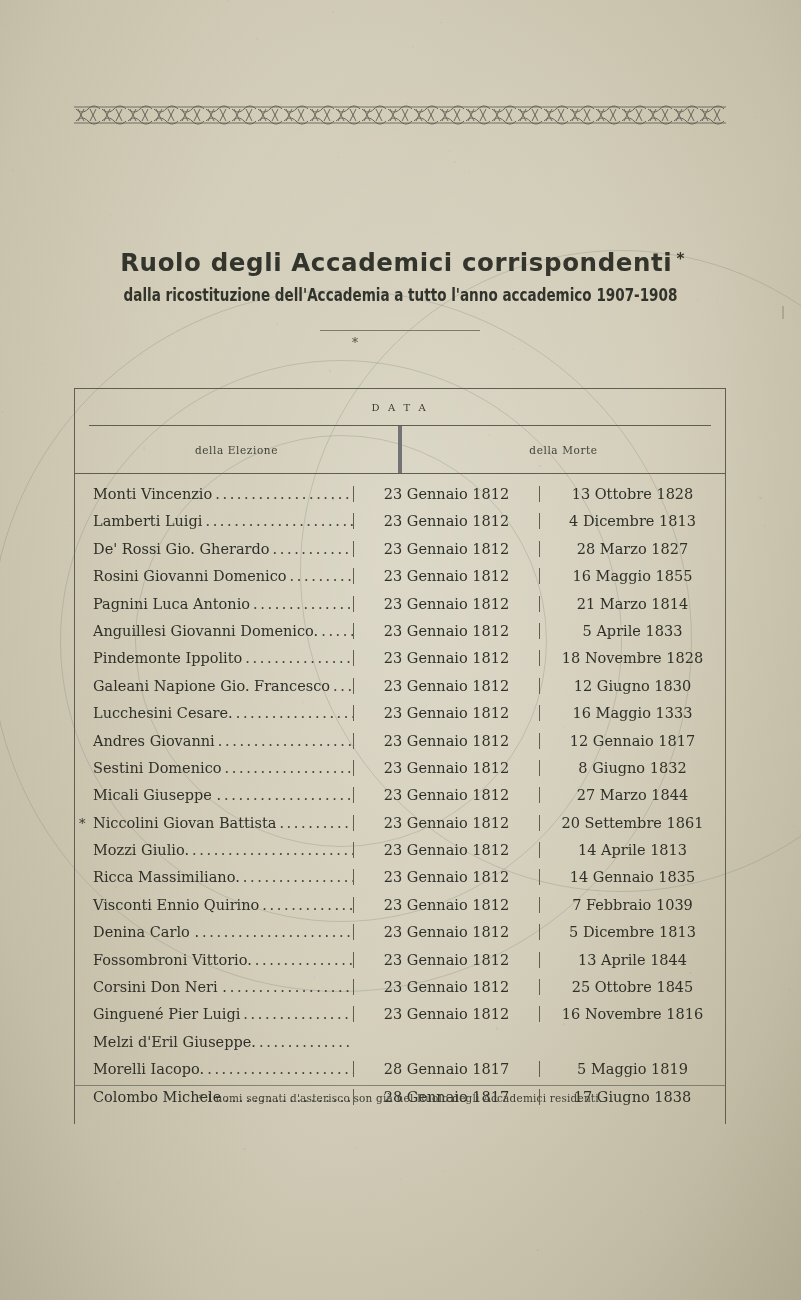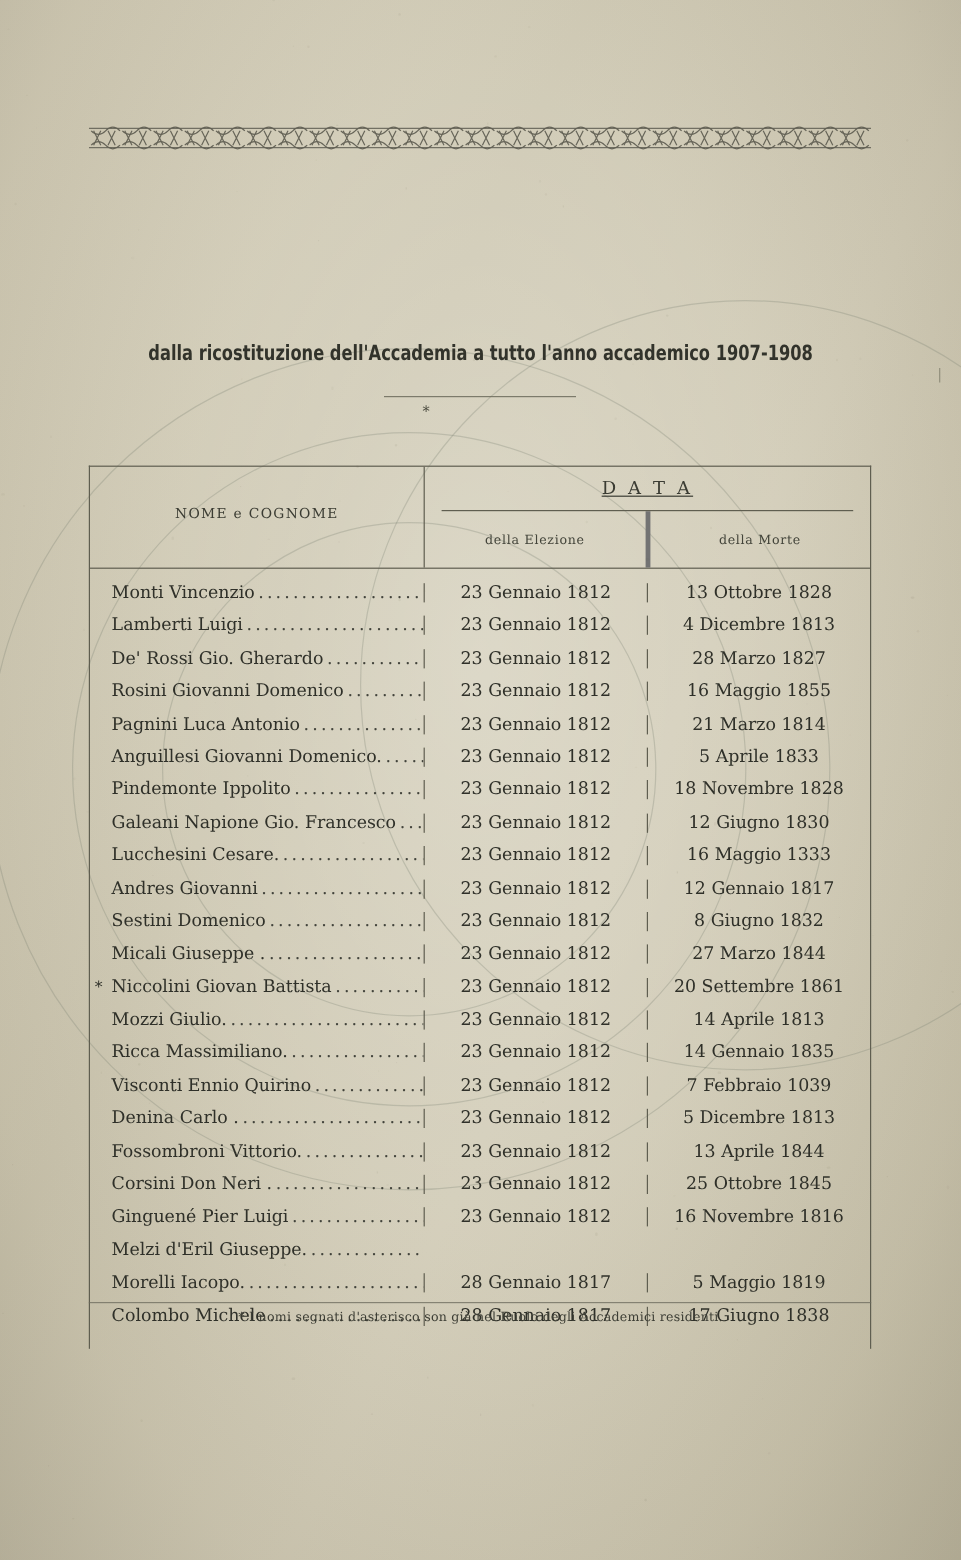--- a/index.html
+++ b/index.html
@@ -128,24 +128,23 @@
   .hdr-data {
     flex: 1;
     display: flex;
     flex-direction: column;
   }
   .hdr-data-top {
     height: 36px;
     display: flex;
     align-items: center;
     justify-content: center;
-    font-size: 15px;
+    font-size: 10px;
     letter-spacing: 2.6px;
     color: #3b3c33;
-    text-decoration: underline;
   }
   .hdr-data-rule {
     margin: 0 14px;
     border-top: 1px solid #5f5e50;
   }
   .hdr-data-bot {
     flex: 1;
     display: flex;
   }
   .hdr-sub {
@@ -335,31 +334,31 @@
         <g transform="translate(598,0)">
             <use href="#motif"></use>
           </g>
         <g transform="translate(624,0)">
             <use href="#motif"></use>
           </g>
       </g>
     </svg>
   </div>
 
+  <h1 class="title"><span>Ruolo degli Accademici corrispondenti</span><span class="ast">*</span></h1>
 
   <div class="subtitle">dalla ricostituzione dell'Accademia a tutto l'anno accademico 1907-1908</div>
 
   <div class="divider"></div>
   <div class="dot-mark">*</div>
   <div class="edge-mark">|</div>
 
   <div class="tbl">
     <div class="tbl-outer">
       <div class="hdr">
-        <div class="hdr-name">NOME e COGNOME</div>
         <div class="hdr-data">
           <div class="hdr-data-top">D A T A</div>
           <div class="hdr-data-rule"></div>
           <div class="hdr-data-bot">
             <div class="hdr-sub first">della Elezione</div>
             <div class="hdr-sub">della Morte</div>
           </div>
         </div>
       </div>
       <div class="rows-wrap" id="rows">

